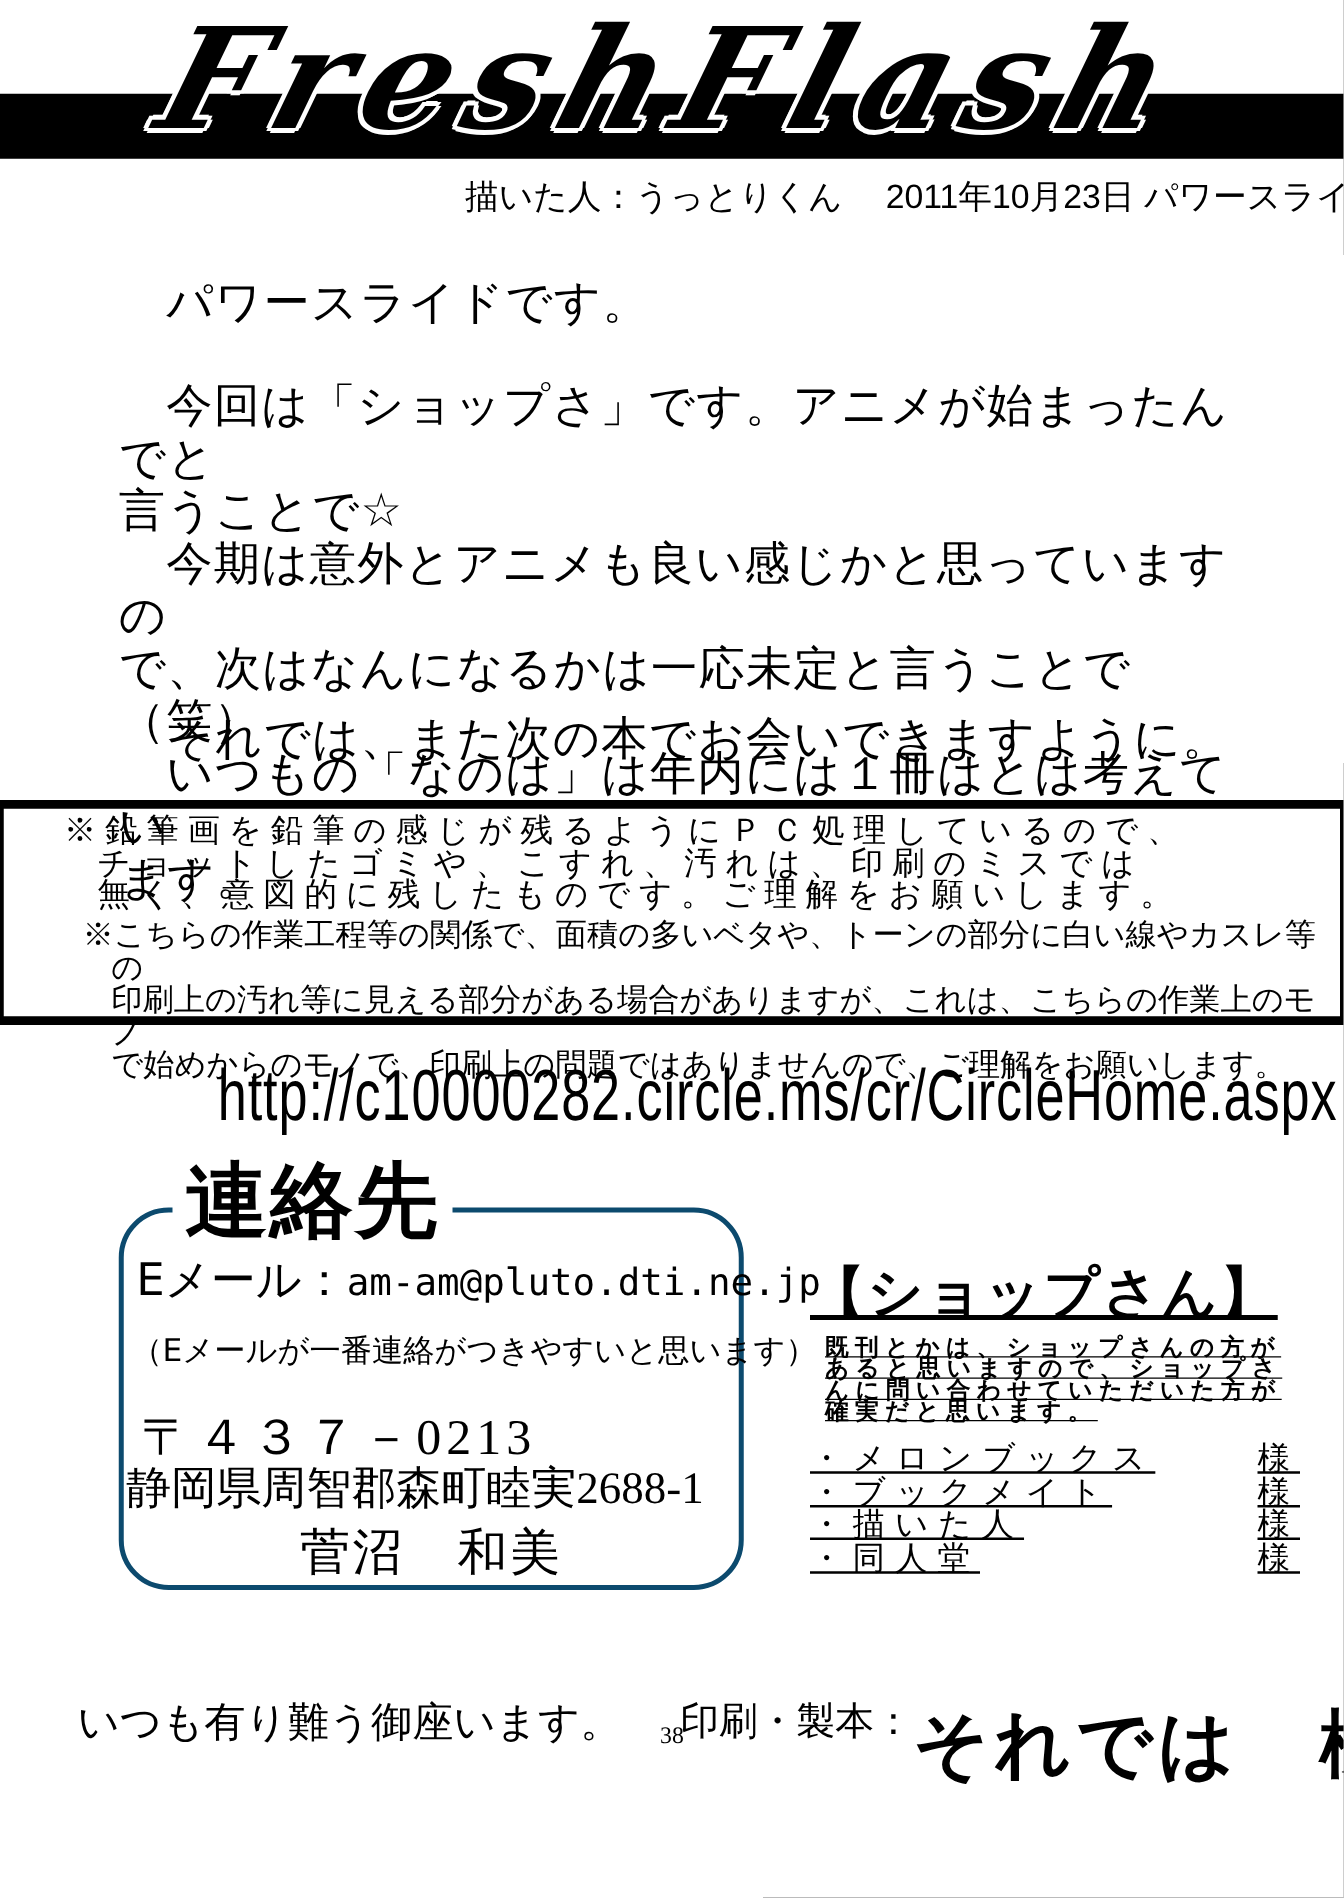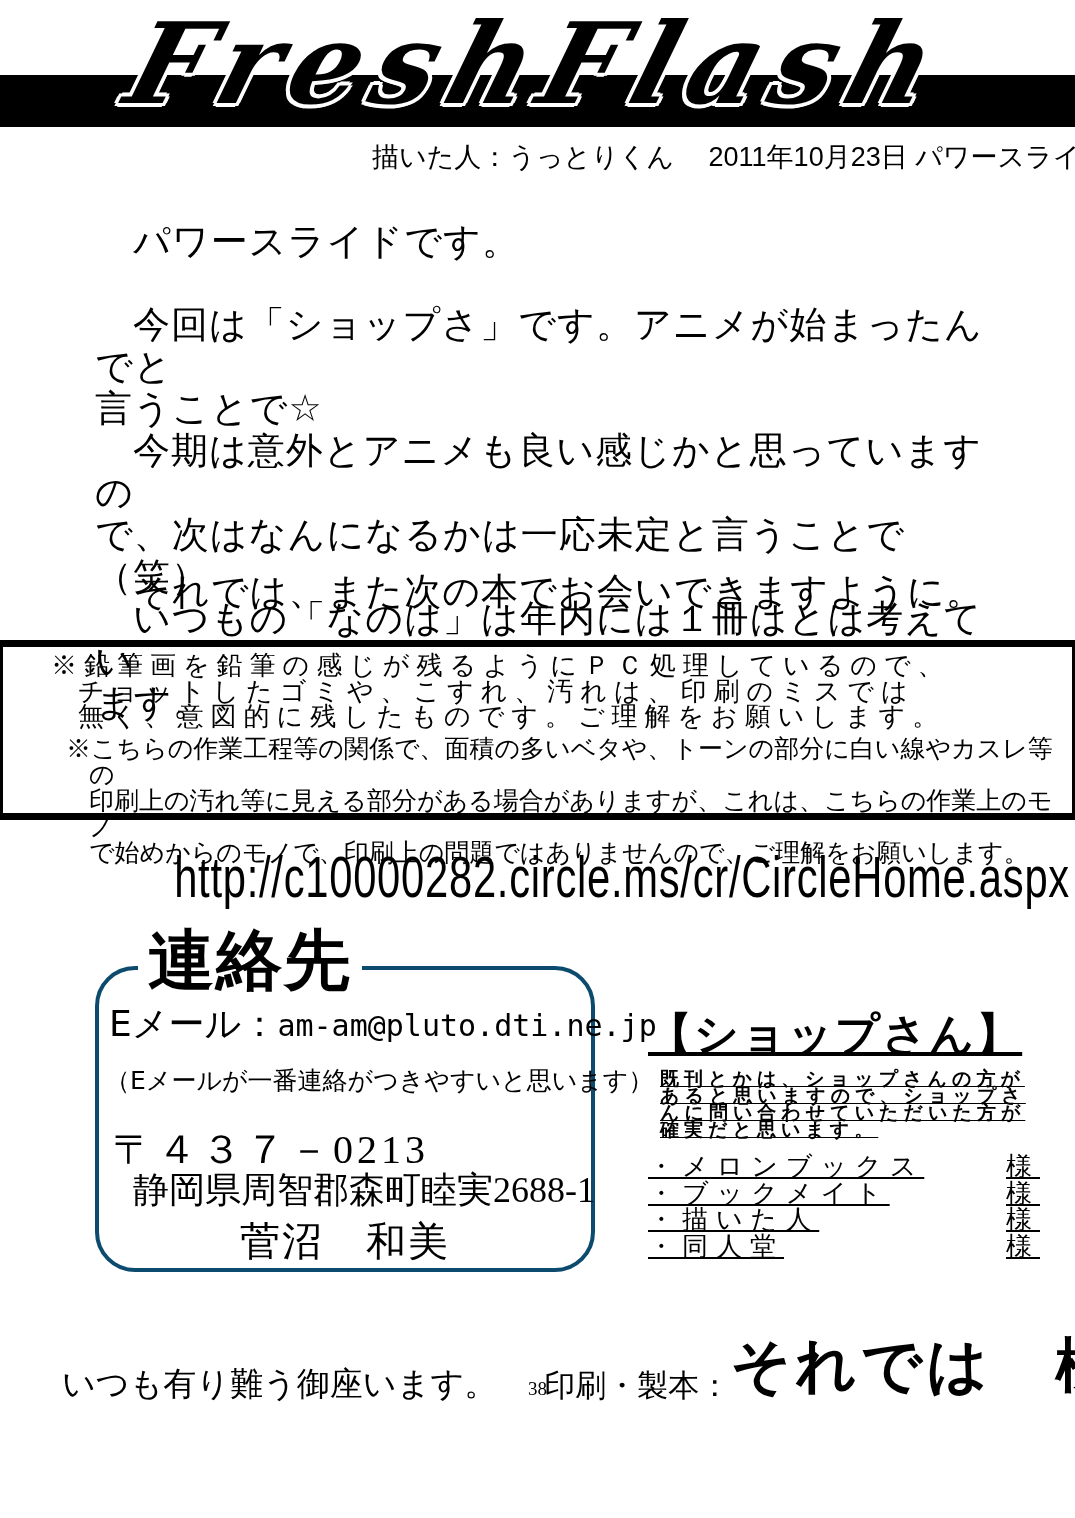--- a/index.html
+++ b/index.html
@@ -28,32 +28,32 @@
   .url-line span{display:inline-block;font-family:"Liberation Sans",sans-serif;font-size:58px;font-weight:400;transform:scaleX(0.72);transform-origin:center;white-space:nowrap;letter-spacing:1px;}
 
   
   .contact-box{position:absolute;left:95px;top:966px;width:500px;height:306px;border:4px solid #0c4a6e;border-radius:40px;box-sizing:border-box;}
   .contact-title{position:absolute;left:138px;top:926px;z-index:3;background:#fff;padding:0 10px;font-family:"DejaVu Sans",sans-serif;font-weight:bold;font-size:66px;line-height:1.05;letter-spacing:2px;}
   .email-row{position:absolute;left:10px;top:30px;white-space:nowrap;}
   .email-label{font-family:"DejaVu Sans",sans-serif;font-size:36px;}
   .email-addr{font-family:"DejaVu Sans Mono",monospace;font-size:30px;letter-spacing:0px;}
   .email-note{position:absolute;left:6px;top:94px;font-family:"DejaVu Sans",sans-serif;font-size:25px;white-space:nowrap;}
   .postal{position:absolute;left:14px;top:152px;font-family:"Liberation Serif",serif;font-size:40px;letter-spacing:4px;white-space:nowrap;}
-  .address{position:absolute;left:2px;top:196px;font-family:"Liberation Serif",serif;font-size:36px;white-space:nowrap;margin-left:32px;}
+  .address{position:absolute;left:2px;top:196px;font-family:"Liberation Serif",serif;font-size:36px;white-space:nowrap;}
   .holder-name{position:absolute;left:0;top:244px;width:100%;text-align:center;font-family:"Liberation Serif",serif;font-size:40px;letter-spacing:2px;}
 
   
   .shops{position:absolute;left:648px;top:1005px;width:400px;text-decoration:underline;}
   .shops-title{font-family:"Liberation Serif",serif;font-weight:bold;font-size:44px;letter-spacing:2px;white-space:nowrap;}
   .shops-note{margin-top:6px;margin-left:12px;font-family:"Liberation Serif",serif;font-weight:bold;font-size:19px;line-height:17px;letter-spacing:5px;white-space:pre-line;}
   .shops-list{margin-top:16px;}
   .shop-item{display:flex;justify-content:space-between;width:392px;font-family:"Liberation Serif",serif;font-size:26px;line-height:26.5px;letter-spacing:8px;white-space:nowrap;}
 
   
-  .footer{position:absolute;left:62px;top:1326px;width:990px;display:flex;align-items:flex-end;white-space:nowrap;}
+  .footer{position:absolute;left:62px;top:1356px;width:990px;display:flex;align-items:flex-start;white-space:nowrap;}
   .thanks{font-family:"DejaVu Sans",sans-serif;font-size:33px;letter-spacing:0px;}
   .print-label{font-family:Liberation Serif, serif;font-size:31px;letter-spacing:0px;margin-left:47px;}
   .printer{font-family:"Liberation Serif",serif;font-weight:bold;font-size:60px;letter-spacing:4px;}
   .page-num{position:absolute;left:0;top:1378px;width:100%;text-align:center;font-family:"Liberation Serif",serif;font-size:19px;}
 </style>
 </head>
 <body>
 
 <div class="page">
 

